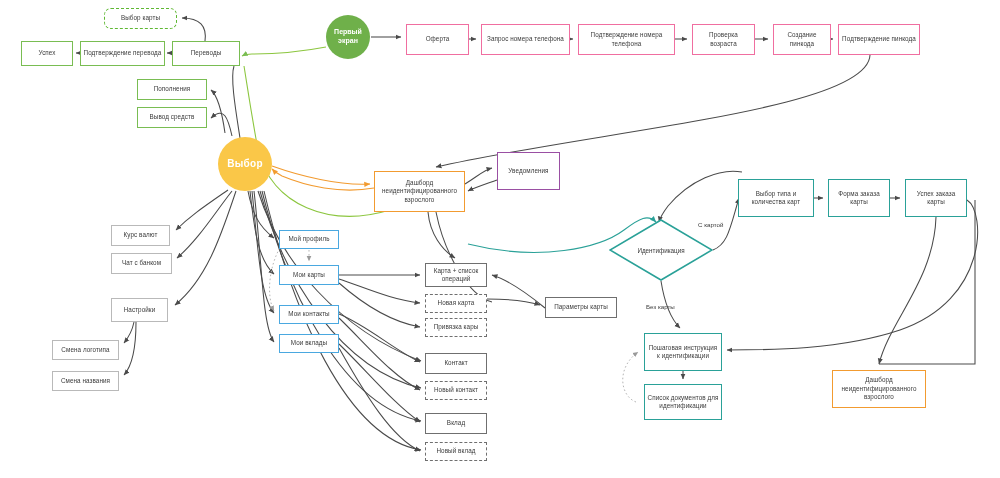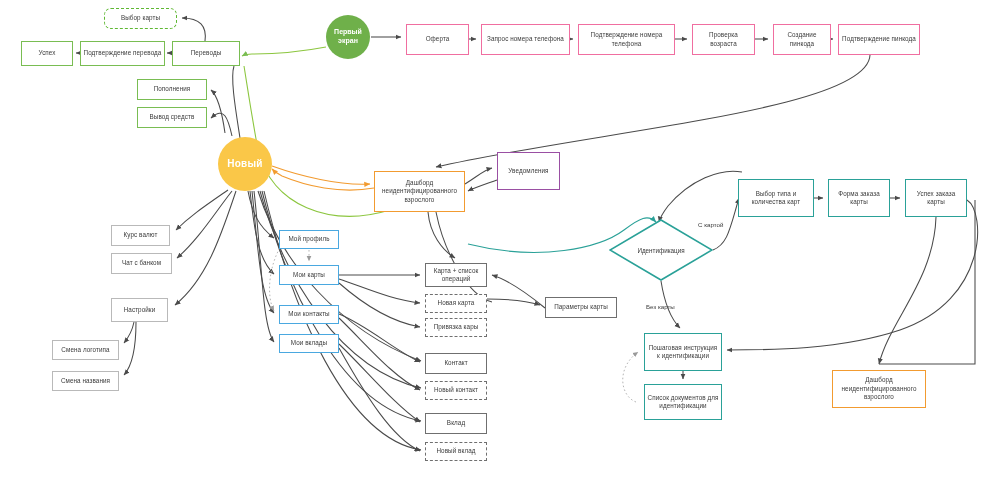--- a/index.html
+++ b/index.html
@@ -244,21 +244,21 @@
     <span>Проверка возраста</span>
   </div>
   <div class="node pink" style="left:773px;top:24px;width:58px;height:31px;">
     <span>Создание пинкода</span>
   </div>
   <div class="node pink" style="left:838px;top:24px;width:82px;height:31px;">
     <span>Подтверждение пинкода</span>
   </div>
 
   <div class="circle menu" style="left:218px;top:137px;width:54px;height:54px;">
-    <span>Новый</span>
+    <span>Выбор</span>
   </div>
   <div class="node orange" style="left:374px;top:171px;width:91px;height:41px;">
     <span>Дашборд неидентифицированного взрослого</span>
   </div>
   <div class="node purple" style="left:497px;top:152px;width:63px;height:38px;">
     <span>Уведомления</span>
   </div>
 
   <div class="node grey" style="left:111px;top:225px;width:59px;height:21px;">
     <span>Курс валют</span>

